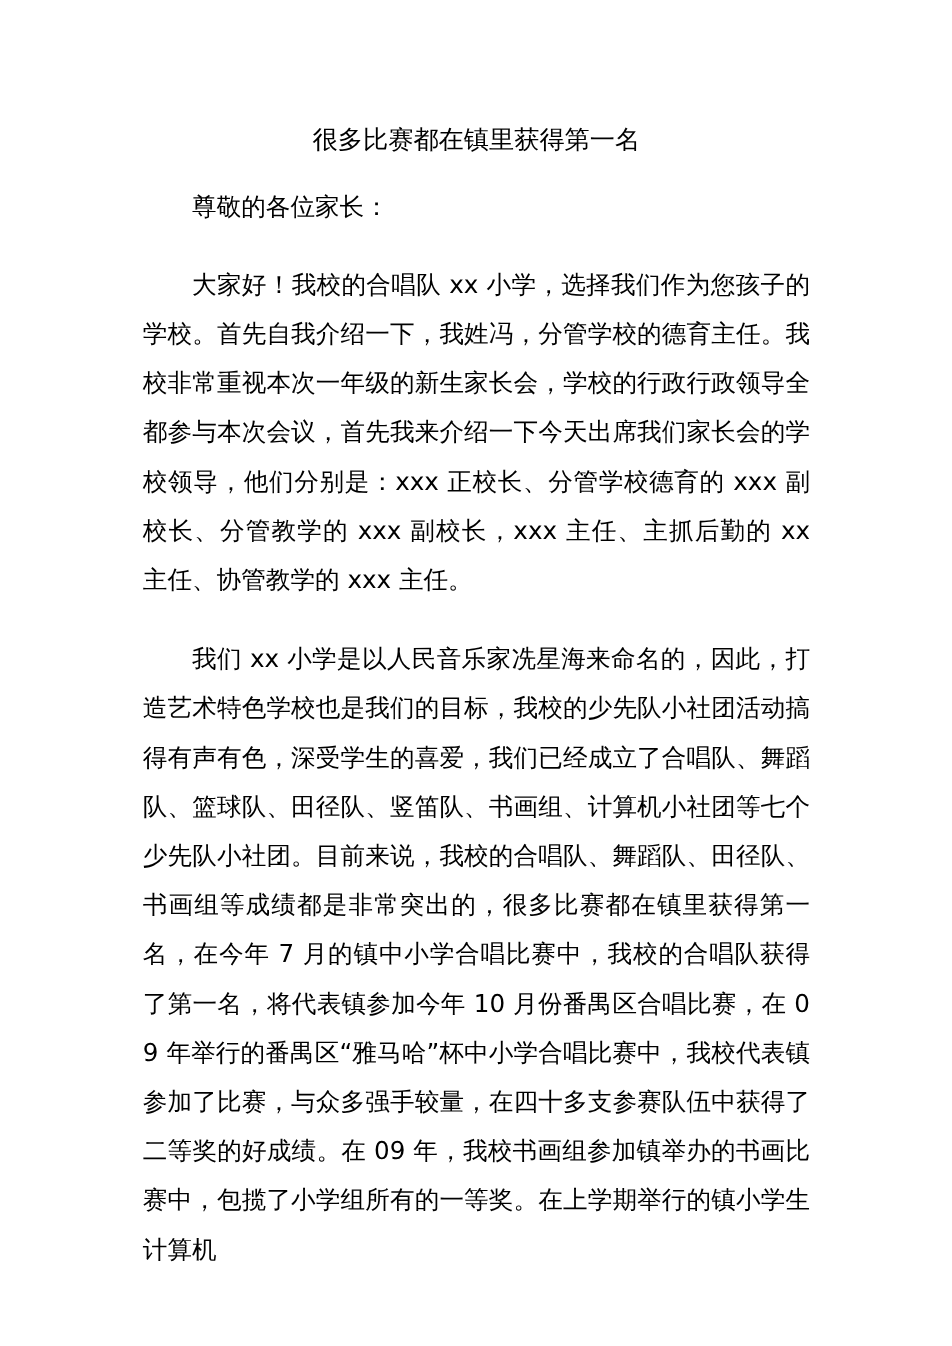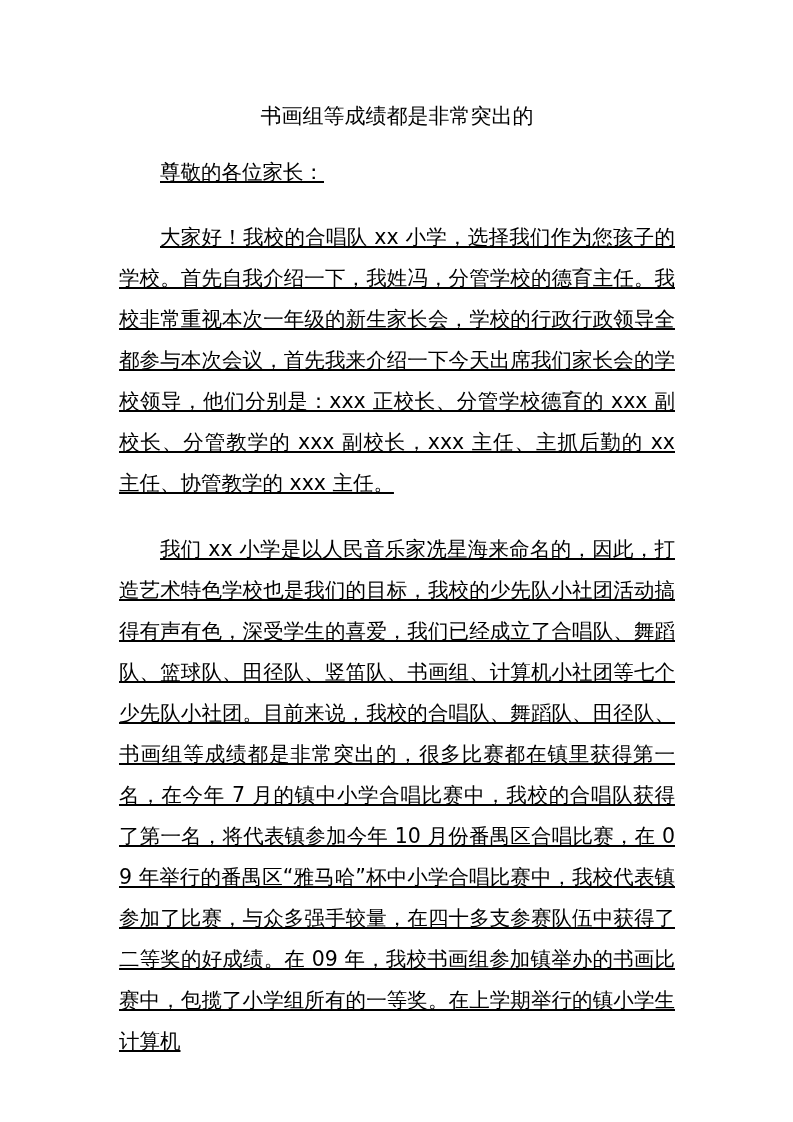--- a/index.html
+++ b/index.html
@@ -30,36 +30,35 @@
     color: #000000;
   }
   .para {
     margin: 0;
     font-size: 20.5px;
     line-height: 41px;
     text-align: justify;
     text-indent: 2em;
     color: #000000;
     word-break: break-all;
-    text-decoration: underline;
   }
   .salutation {
     margin-bottom: 24px;
   }
   .body-para-1 {
     margin-bottom: 25px;
   }
 </style>
 </head>
 <body>
 
 <div class="page">
   <div class="content">
 
-    <h1 class="doc-title">书画组等成绩都是非常突出的</h1>
+    <h1 class="doc-title">很多比赛都在镇里获得第一名</h1>
 
     <p class="para salutation">尊敬的各位家长：</p>
 
     <p class="para body-para-1">大家好！我校的合唱队 xx 小学，选择我们作为您孩子的学校。首先自我介绍一下，我姓冯，分管学校的德育主任。我校非常重视本次一年级的新生家长会，学校的行政行政领导全都参与本次会议，首先我来介绍一下今天出席我们家长会的学校领导，他们分别是：xxx 正校长、分管学校德育的 xxx 副校长、分管教学的 xxx 副校长，xxx 主任、主抓后勤的 xx 主任、协管教学的 xxx 主任。</p>
 
     <p class="para body-para-2">我们 xx 小学是以人民音乐家冼星海来命名的，因此，打造艺术特色学校也是我们的目标，我校的少先队小社团活动搞得有声有色，深受学生的喜爱，我们已经成立了合唱队、舞蹈队、篮球队、田径队、竖笛队、书画组、计算机小社团等七个少先队小社团。目前来说，我校的合唱队、舞蹈队、田径队、书画组等成绩都是非常突出的，很多比赛都在镇里获得第一名，在今年 7 月的镇中小学合唱比赛中，我校的合唱队获得了第一名，将代表镇参加今年 10 月份番禺区合唱比赛，在 09 年举行的番禺区“雅马哈”杯中小学合唱比赛中，我校代表镇参加了比赛，与众多强手较量，在四十多支参赛队伍中获得了二等奖的好成绩。在 09 年，我校书画组参加镇举办的书画比赛中，包揽了小学组所有的一等奖。在上学期举行的镇小学生计算机</p>
 
   </div>
 </div>
 

